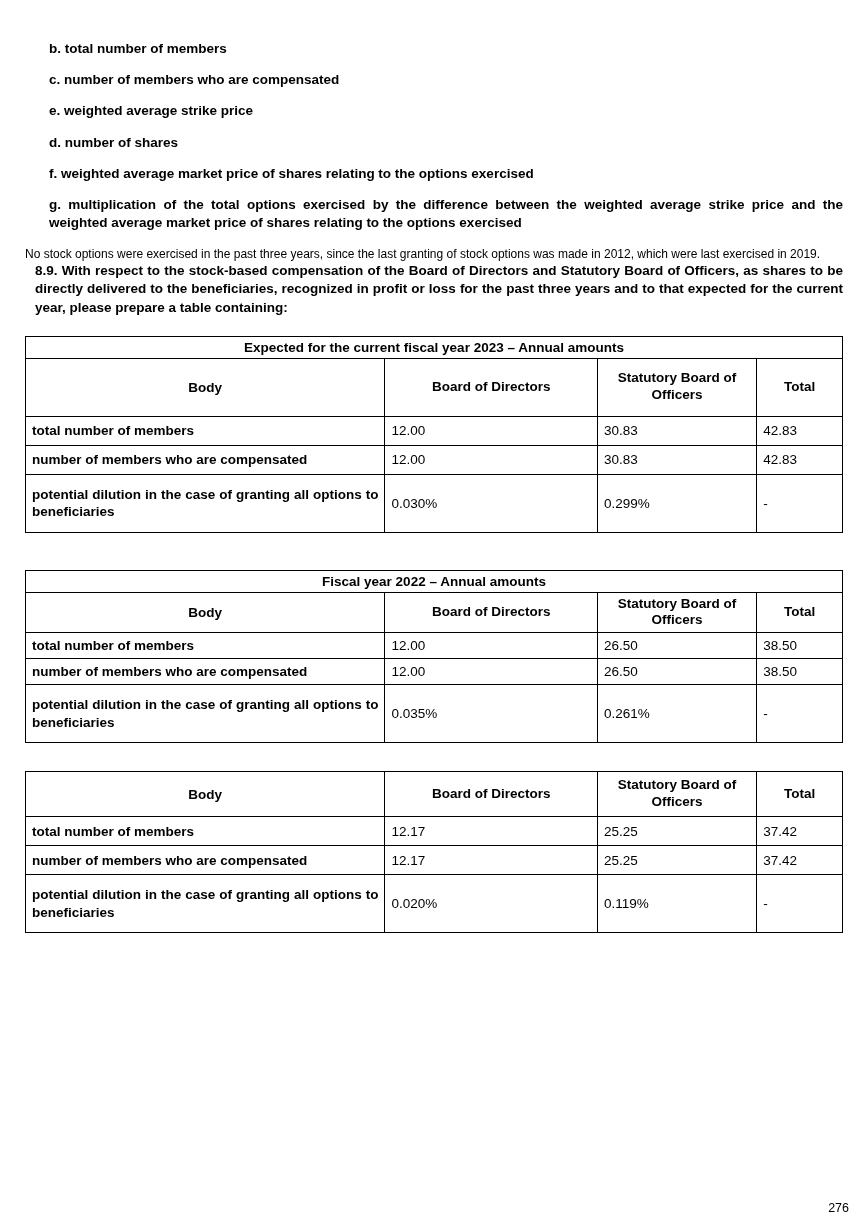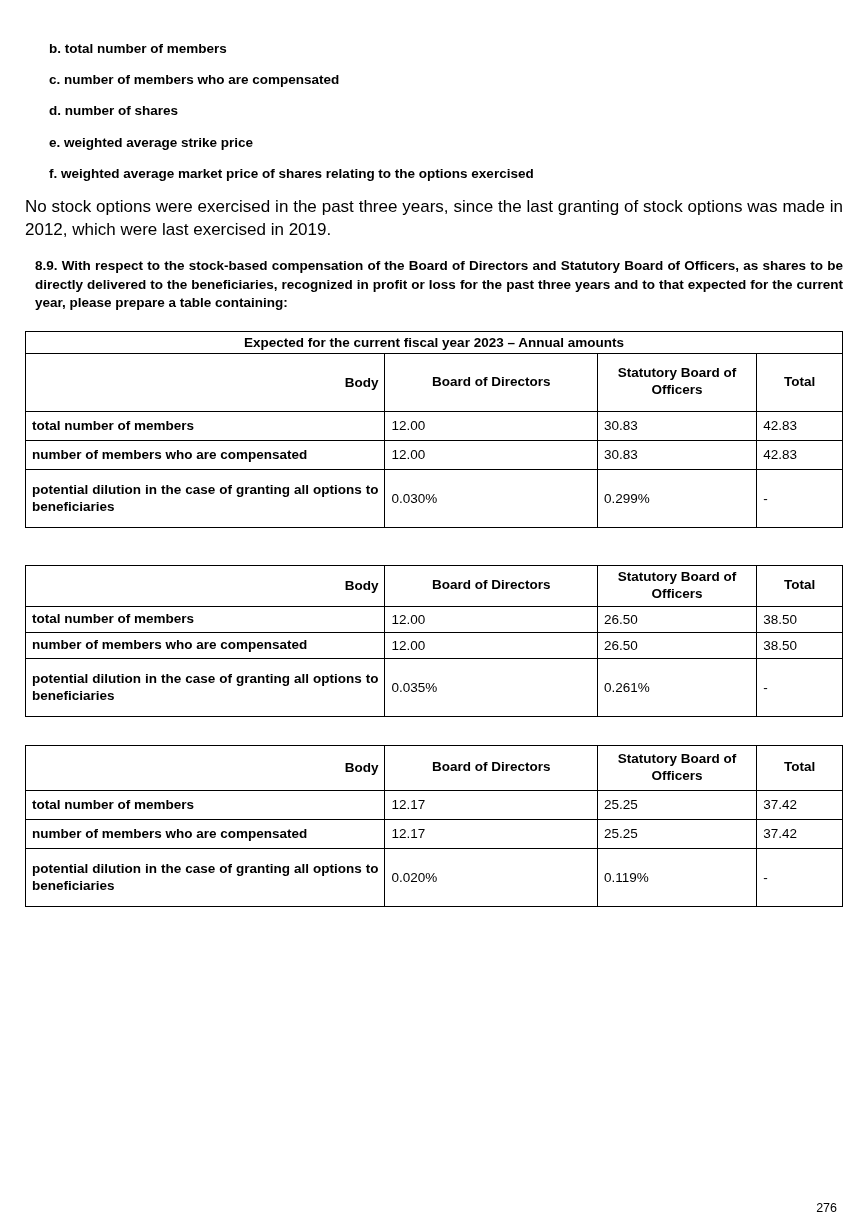--- a/index.html
+++ b/index.html
@@ -17,24 +17,23 @@
   }
   .list-item {
     font-size: 13.5px;
     font-weight: bold;
     line-height: 1.35;
     margin-bottom: 13px;
     text-align: justify;
     margin-left: 24px;
   }
   .note {
-    font-size: 17px;
+    font-size: 12px;
     font-weight: normal;
     line-height: 1.35;
-    margin-bottom: 15px;
     text-align: justify;
   }
   .section-heading {
     font-size: 13.5px;
     font-weight: bold;
     line-height: 1.38;
     margin-bottom: 18px;
     text-align: justify;
     margin-left: 10px;
   }
@@ -58,21 +57,21 @@
     text-align: center;
     padding: 4px 6px;
   }
   th.col-header {
     font-weight: bold;
     text-align: center;
     line-height: 1.25;
   }
   th.body-header {
     font-weight: bold;
-    text-align: right;
+    text-align: center;
   }
   td.row-label {
     font-weight: bold;
     text-align: justify;
     line-height: 1.3;
     padding-left: 6px;
     padding-right: 6px;
     margin-top: 27px;
   }
   td.cell-value {
@@ -82,36 +81,37 @@
   .t2 { margin-top: 37px; }
   .t3 { margin-top: 28px; }
   .t1 tr.header-row { height: 58px; }
   .t2 tr.header-row { height: 38px; }
   .t3 tr.header-row { height: 45px; }
   tr.data-row { height: 29px; }
   .t2 tr.data-row { height: 26px; }
   tr.dilution-row { height: 58px; }
   .page-number {
     position: absolute;
-    right: 28px;
+    right: 16px;
     bottom: 14px;
     font-size: 12.5px;
     font-weight: normal;
   }
 </style>
 </head>
 <body>
 
 <div class="page">
 
   <p class="list-item">b. total number of members</p>
   <p class="list-item">c. number of members who are compensated</p>
+  <p class="list-item">e. weighted average strike price</p>
   <p class="list-item">d. number of shares</p>
-  <p class="list-item">e. weighted average strike price</p>
   <p class="list-item">f. weighted average market price of shares relating to the options exercised</p>
+  <p class="list-item">g. multiplication of the total options exercised by the difference between the weighted average strike price and the weighted average market price of shares relating to the options exercised</p>
 
   <p class="note">No stock options were exercised in the past three years, since the last granting of stock options was made in 2012, which were last exercised in 2019.</p>
 
   <p class="section-heading">8.9. With respect to the stock-based compensation of the Board of Directors and Statutory Board of Officers, as shares to be directly delivered to the beneficiaries, recognized in profit or loss for the past three years and to that expected for the current year, please prepare a table containing:</p>
 
   <table class="data-table t1">
     <colgroup>
         <col class="c1">
         <col class="c2">
         <col class="c3">
@@ -149,20 +149,23 @@
     </table>
 
   <table class="data-table t2">
     <colgroup>
         <col class="c1">
         <col class="c2">
         <col class="c3">
         <col class="c4">
       </colgroup>
     <tbody>
+        <tr>
+      <td class="title-cell" colspan="4">Fiscal year 2022 – Annual amounts</td>
+    </tr>
     <tr class="header-row">
       <th class="body-header">Body</th>
       <th class="col-header">Board of Directors</th>
       <th class="col-header">Statutory Board of Officers</th>
       <th class="col-header">Total</th>
     </tr>
     <tr class="data-row">
       <td class="row-label">total number of members</td>
       <td class="cell-value">12.00</td>
       <td class="cell-value">26.50</td>

